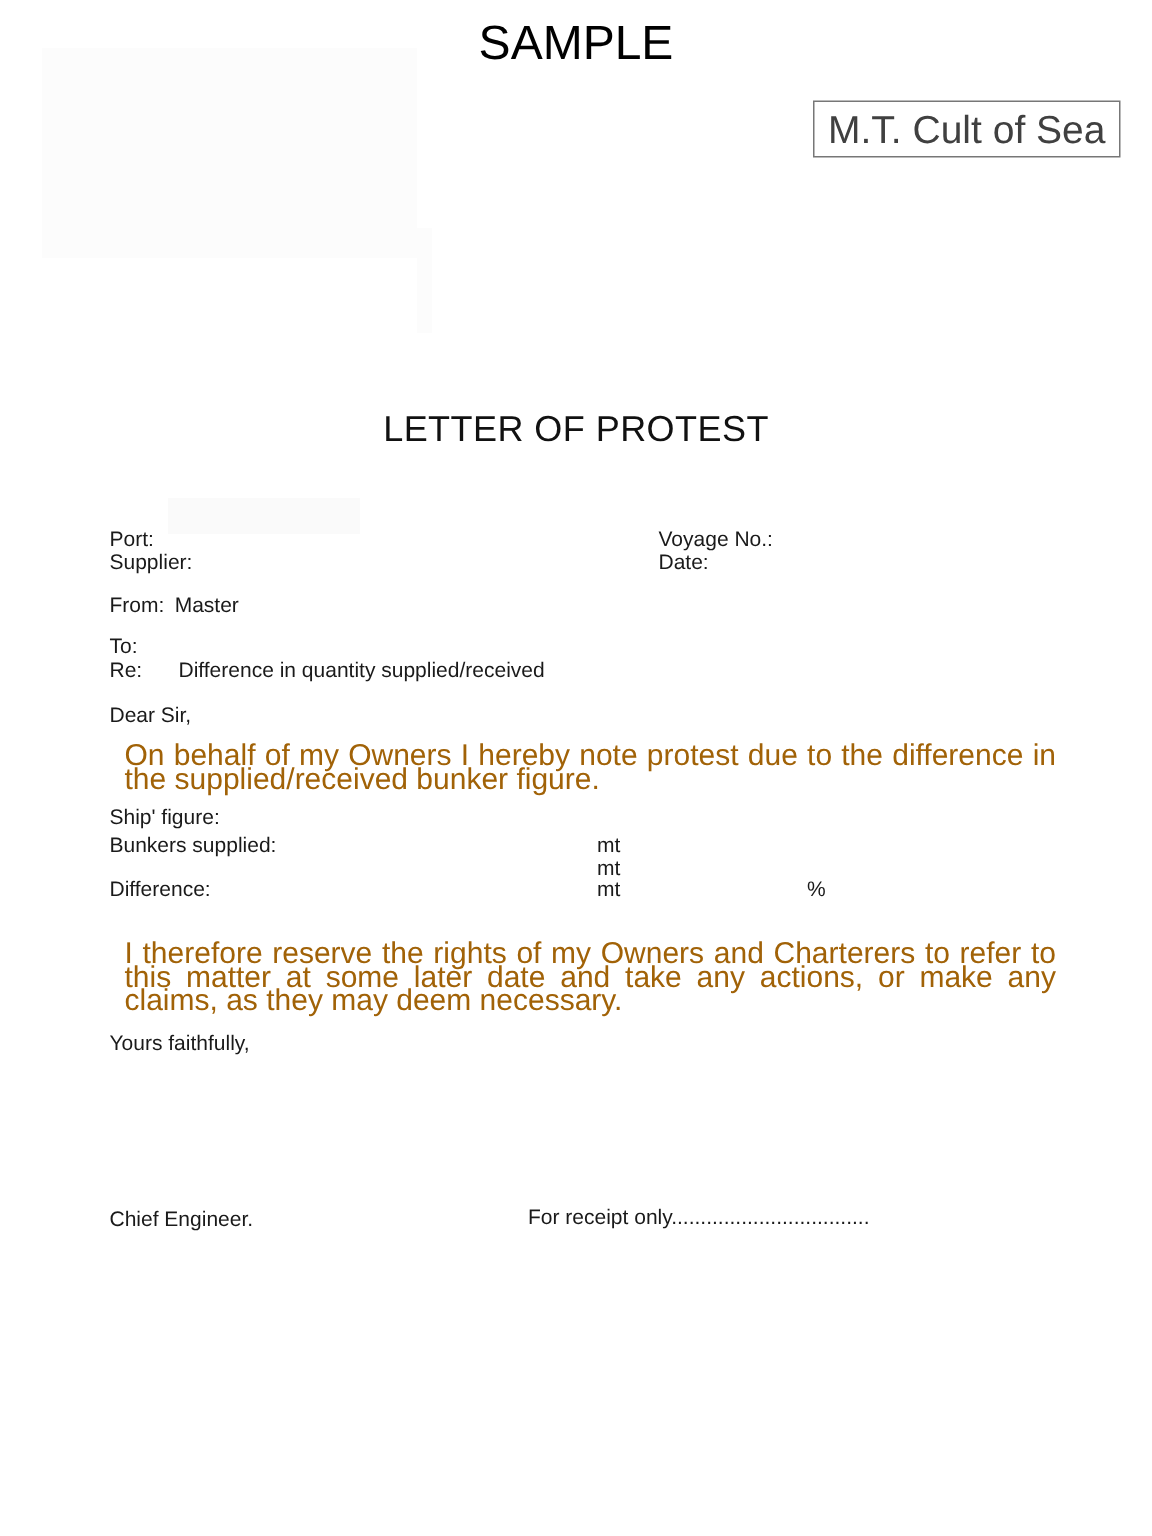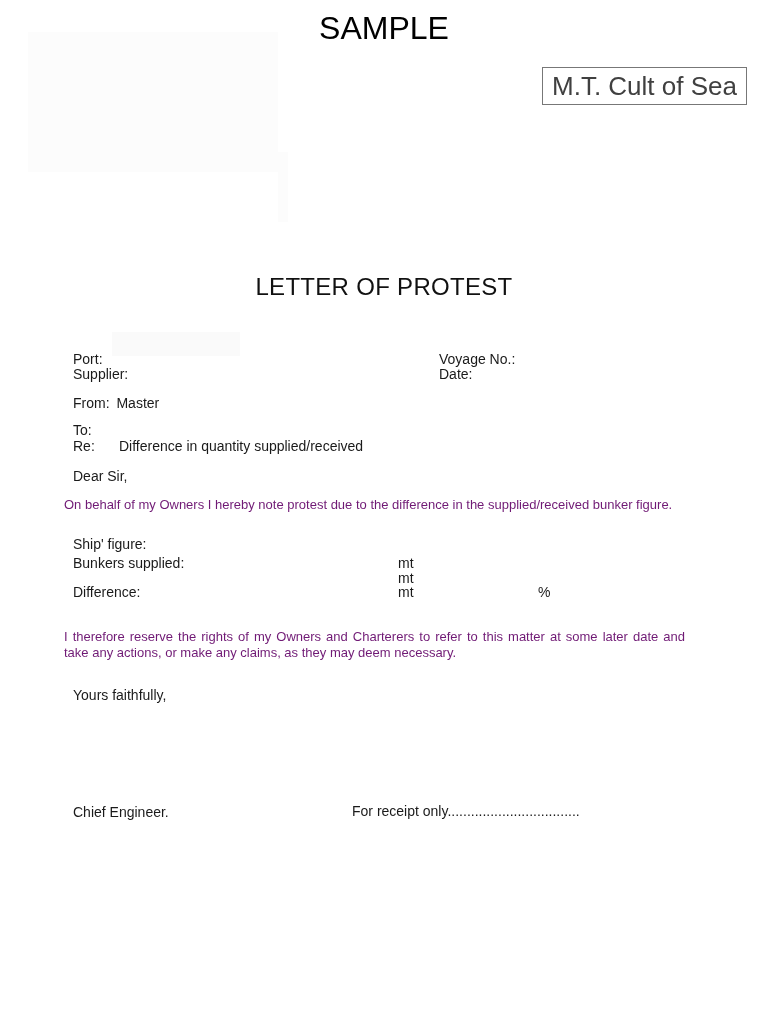--- a/index.html
+++ b/index.html
@@ -7,21 +7,21 @@
          font-family:"Liberation Sans", sans-serif; color:#111; }
   .abs { position:absolute; white-space:nowrap; }
   .sample { top:10px; left:0; width:768px; text-align:center; font-size:32px; color:#000; }
   .ship-box { top:67px; left:542px; width:203px; height:36px; border:1px solid #777;
               font-size:26px; line-height:36px; text-align:center; color:#404040; }
   .faint1 { top:32px; left:28px; width:250px; height:140px; background:#fcfcfc; }
   .faint2 { top:152px; left:278px; width:10px; height:70px; background:#fcfcfc; }
   .faint3 { top:332px; left:112px; width:128px; height:24px; background:#fafafa; }
   .title { top:273px; left:0; width:768px; text-align:center; font-size:24px; letter-spacing:0.3px; color:#111; }
   .t14 { font-size:14px; line-height:14.5px; color:#1a1a1a; }
-  .para { left:64px; width:621px; font-size:13px; line-height:15.5px; text-align:justify; color:#701a75; white-space:normal; }
+  .para { left:83px; width:621px; font-size:20px; line-height:15.5px; text-align:justify; color:#a16207; white-space:normal; }
   .para-justify { text-align-last:left; }
 </style>
 </head>
 <body>
 
 <div class="abs faint1"></div>
 <div class="abs faint2"></div>
 <div class="abs faint3"></div>
 
 <div class="abs sample">SAMPLE</div>

